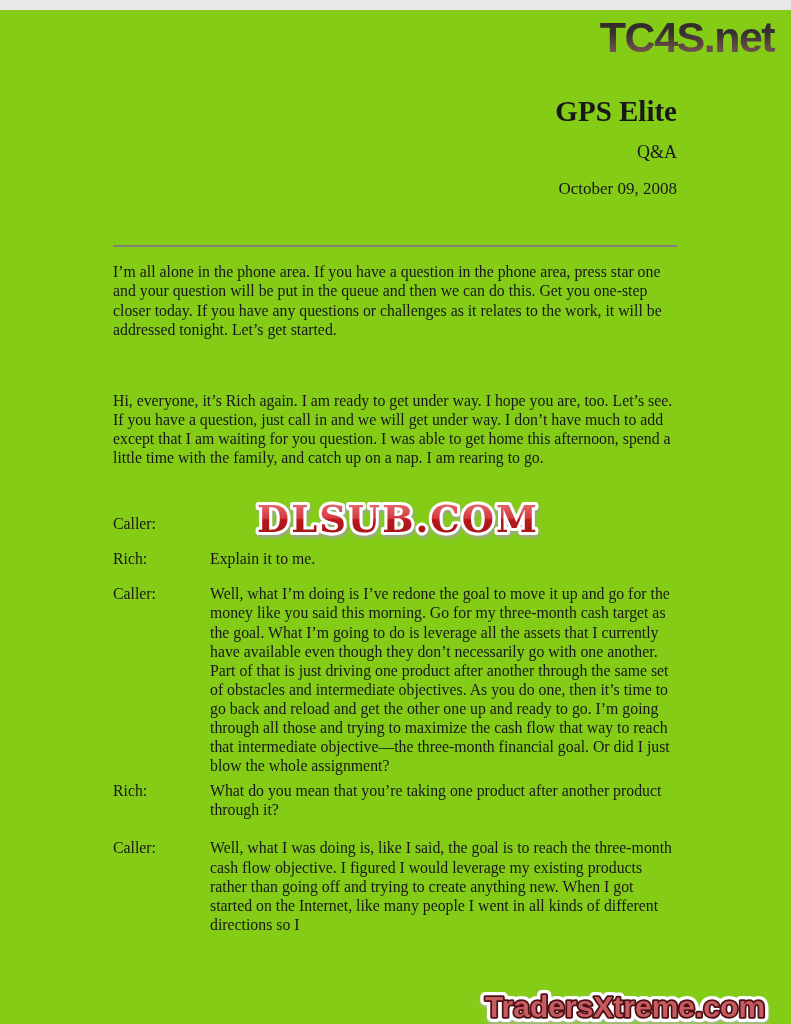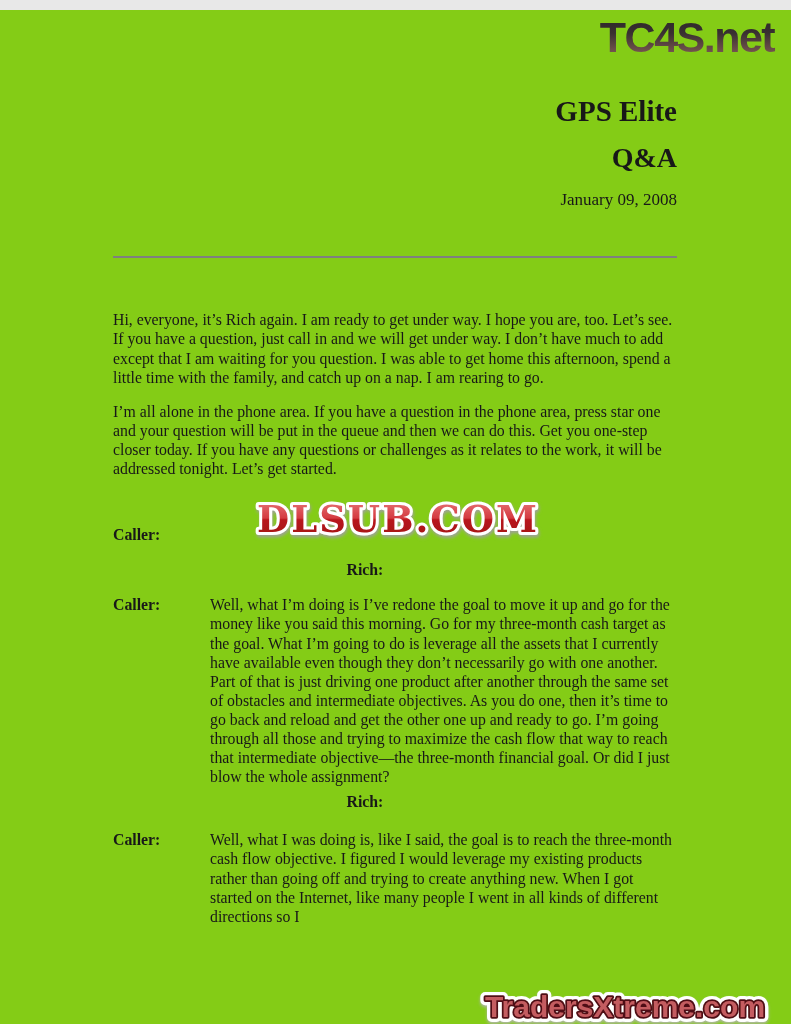--- a/index.html
+++ b/index.html
@@ -13,21 +13,21 @@
     color: #181818;
     box-sizing: border-box;
     padding: 0 114px 0 113px;
     overflow: hidden;
   }
   
   .header-logo { position: absolute; top: 4px; right: 8px; overflow: visible; }
   
   .title-block { text-align: right; padding-top: 86px; }
   .doc-title   { font-size: 29px; font-weight: bold; margin: 0; line-height: 1.1; }
-  .doc-subtitle{ font-size: 28px; font-weight: bold; margin: 15px 0 0 0; line-height: 1.1; }
+  .doc-subtitle{ font-size: 18px; font-weight: normal; margin: 15px 0 0 0; line-height: 1.1; }
   .doc-date    { font-size: 17px; margin-top: 17px; line-height: 1.1; }
   .divider {
     border: none;
     border-top: 2px solid #7f7f7f;
     margin: 47px 0 0 0;
     width: 100%;
   }
   
   .para {
     font-size: 15.8px;
@@ -42,21 +42,21 @@
     display: flex;
     align-items: flex-start;
     font-size: 15.8px;
     line-height: 19.1px;
   }
   .entry + .entry { margin-top: 16px; justify-content: center; }
   .entry.gap-sm { margin-top: 6px; }
   .entry.gap-lg { margin-top: 19px; }
   .speaker {
     flex: 0 0 97px;
-    font-weight: bold;
+    font-weight: normal;
   }
   .speech { flex: 1 1 auto; }
   .wm-gap {
     display: inline-block;
     width: 275px;
     height: 1px;
     vertical-align: baseline;
   }
   
   .watermark {
@@ -82,46 +82,48 @@
         <stop offset="0.78" stop-color="#6e504b"></stop>
         <stop offset="1" stop-color="#97706a"></stop>
       </linearGradient>
     </defs>
     <text x="96" y="38" text-anchor="middle" font-family="Liberation Sans, sans-serif" font-weight="bold" font-size="43" letter-spacing="-1.5" fill="url(#hdr-grad)">TC4S.net</text>
   </svg>
 
   <div class="title-block">
     <h1 class="doc-title">GPS Elite</h1>
     <h2 class="doc-subtitle">Q&amp;A</h2>
-    <div class="doc-date">January 09, 2008</div>
+    <div class="doc-date">October 09, 2008</div>
   </div>
 
   <hr class="divider">
 
+  <p class="para para-2">I’m all alone in the phone area. If you have a question in the phone area, press star one and your question will be put in the queue and then we can do this. Get you one-step closer today. If you have any questions or challenges as it relates to the work, it will be addressed tonight. Let’s get started.</p>
+
   <p class="para para-1">Hi, everyone, it’s Rich again. I am ready to get under way. I hope you are, too. Let’s see. If you have a question, just call in and we will get under way. I don’t have much to add except that I am waiting for you question. I was able to get home this afternoon, spend a little time with the family, and catch up on a nap. I am rearing to go.</p>
-
-  <p class="para para-2">I’m all alone in the phone area. If you have a question in the phone area, press star one and your question will be put in the queue and then we can do this. Get you one-step closer today. If you have any questions or challenges as it relates to the work, it will be addressed tonight. Let’s get started.</p>
 
   <div class="dialogue">
 
     <div class="entry">
       <span class="speaker">Caller:</span>
     </div>
 
     <div class="entry">
       <span class="speaker">Rich:</span>
+      <span class="speech">Explain it to me.</span>
     </div>
 
     <div class="entry">
       <span class="speaker">Caller:</span>
       <span class="speech">Well, what I’m doing is I’ve redone the goal to move it up and go for the money like you said this morning. Go for my three-month cash target as the goal. What I’m going to do is leverage all the assets that I currently have available even though they don’t necessarily go with one another. Part of that is just driving one product after another through the same set of obstacles and intermediate objectives. As you do one, then it’s time to go back and reload and get the other one up and ready to go. I’m going through all those and trying to maximize the cash flow that way to reach that intermediate objective—the three-month financial goal. Or did I just blow the whole assignment?</span>
     </div>
 
     <div class="entry gap-sm">
       <span class="speaker">Rich:</span>
+      <span class="speech">What do you mean that you’re taking one product after another product through it?</span>
     </div>
 
     <div class="entry gap-lg">
       <span class="speaker">Caller:</span>
       <span class="speech">Well, what I was doing is, like I said, the goal is to reach the three-month cash flow objective. I figured I would leverage my existing products rather than going off and trying to create anything new. When I got started on the Internet, like many people I went in all kinds of different directions so I</span>
     </div>
 
   </div>
 
   <svg class="watermark" width="310" height="56" viewBox="0 0 310 56">

